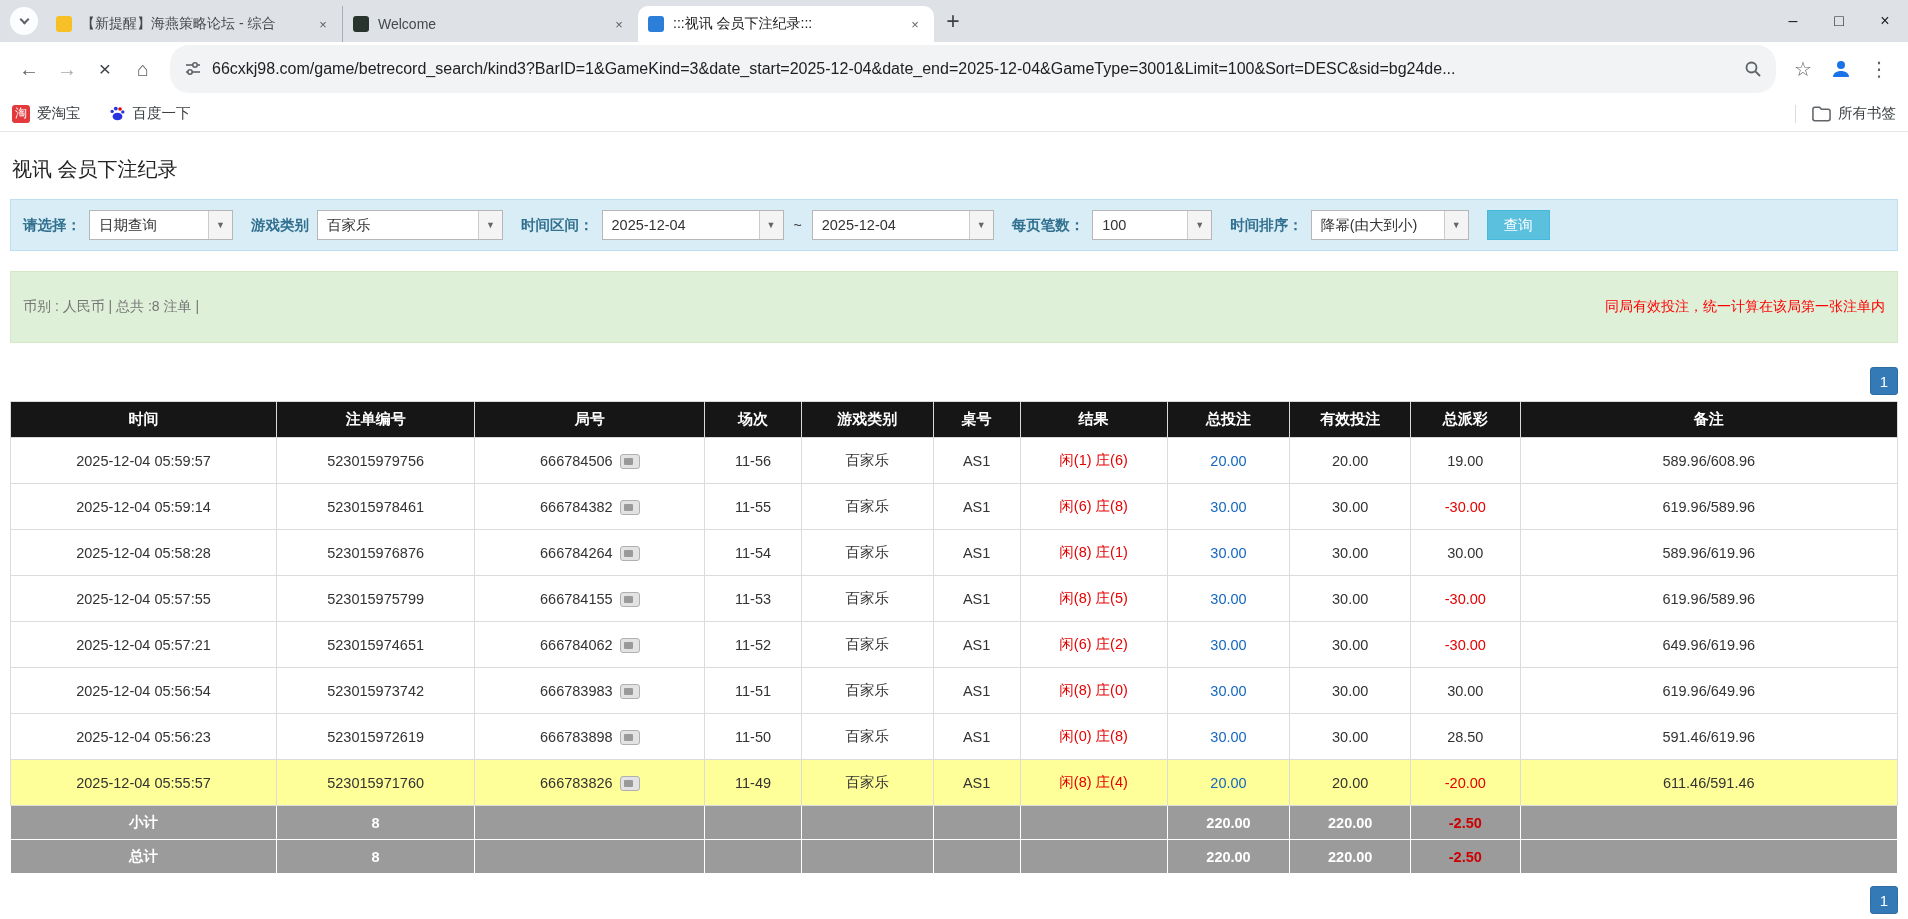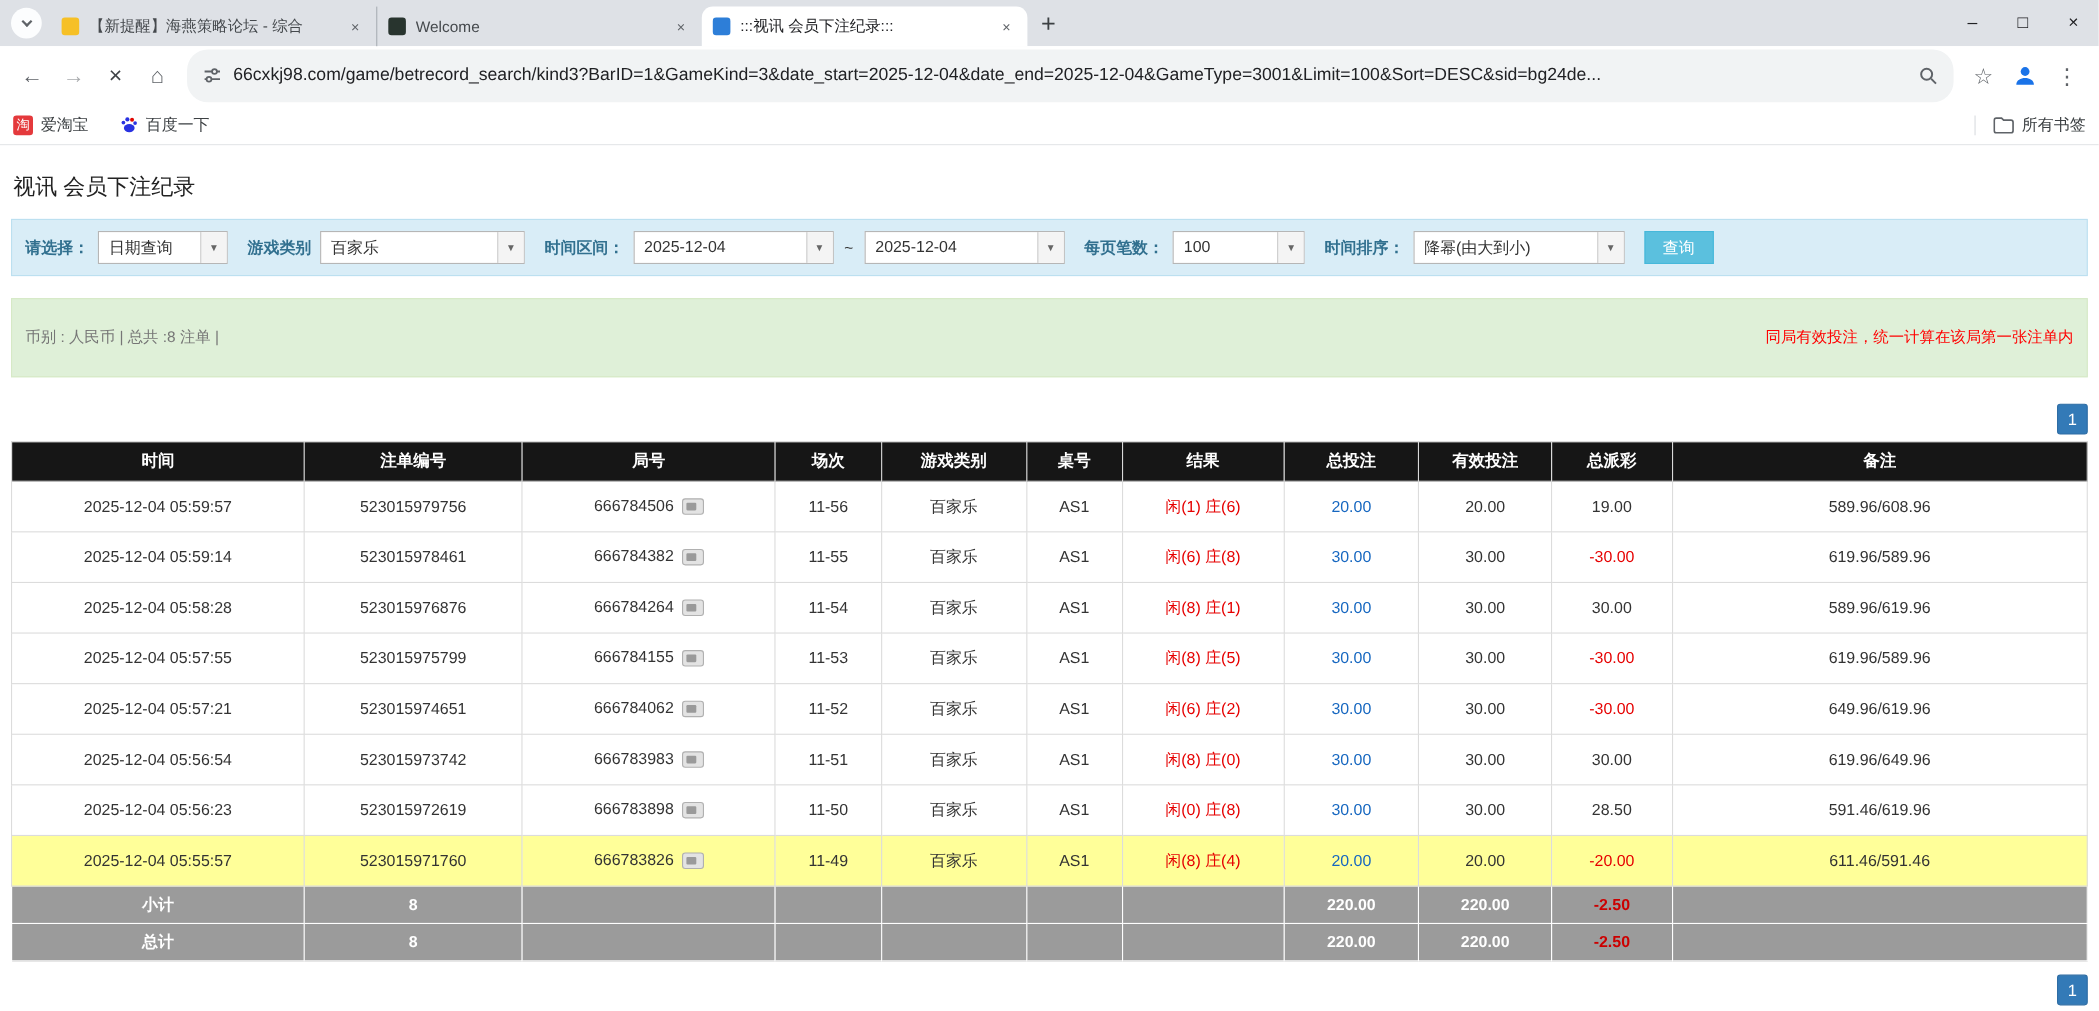--- a/index.html
+++ b/index.html
@@ -42,21 +42,21 @@
 
   
   .page-title { font-size:20px; font-weight:500; color:#222; margin:24px 4px 0 12px; }
 
   .filter-bar { margin:16px 10px 0; background:#d9edf7; border:1px solid #bce0f0; padding:10px 12px; display:flex; align-items:center; gap:8px; }
   .f-label { color:#31708f; font-weight:bold; font-size:14.5px; margin-left:10px; white-space:nowrap; }
   .f-label.first { margin-left:0; }
   .combo { display:inline-flex; background:#fff; border:1px solid #b6b6b6; height:30px; align-items:stretch; flex:none; }
   .combo-text { display:flex; align-items:center; padding:0 9px; font-size:14.5px; color:#333; flex:1; white-space:nowrap; overflow:hidden; }
   .combo-arrow { width:24px; border-left:1px solid #ccc; background:#f4f4f4; display:flex; align-items:center; justify-content:center; font-size:9px; color:#666; flex:none; }
-  .w-select{width:118px} .w-game{width:186px} .w-date{width:182px} .w-pp{width:120px} .w-sort{width:192px}
+  .w-select{width:144px} .w-game{width:186px} .w-date{width:182px} .w-pp{width:120px} .w-sort{width:158px}
   .range-sep { font-size:14px; color:#333; margin:0 2px; }
   .search-btn { height:30px; padding:0 16px; background:#5bc0de; border:1px solid #46b8da; border-radius:0; color:#fff; font-size:14.5px; margin-left:10px; font-family:Liberation Serif, serif; cursor:pointer;text-align:right; }
 
   .summary-bar { margin:20px 10px 0; background:#dff0d8; border:1px solid #d6e9c6; padding:26px 12px; display:flex; justify-content:space-between; align-items:center; }
   .summary-left { color:#767676; font-size:14px; }
   .summary-right { color:#ff0000; font-size:14px; }
 
   .pag { display:flex; justify-content:flex-end; margin:0 10px; }
   .pag.top { margin-top:24px; margin-bottom:6px; }
   .pag.bottom { margin-top:12px; }

